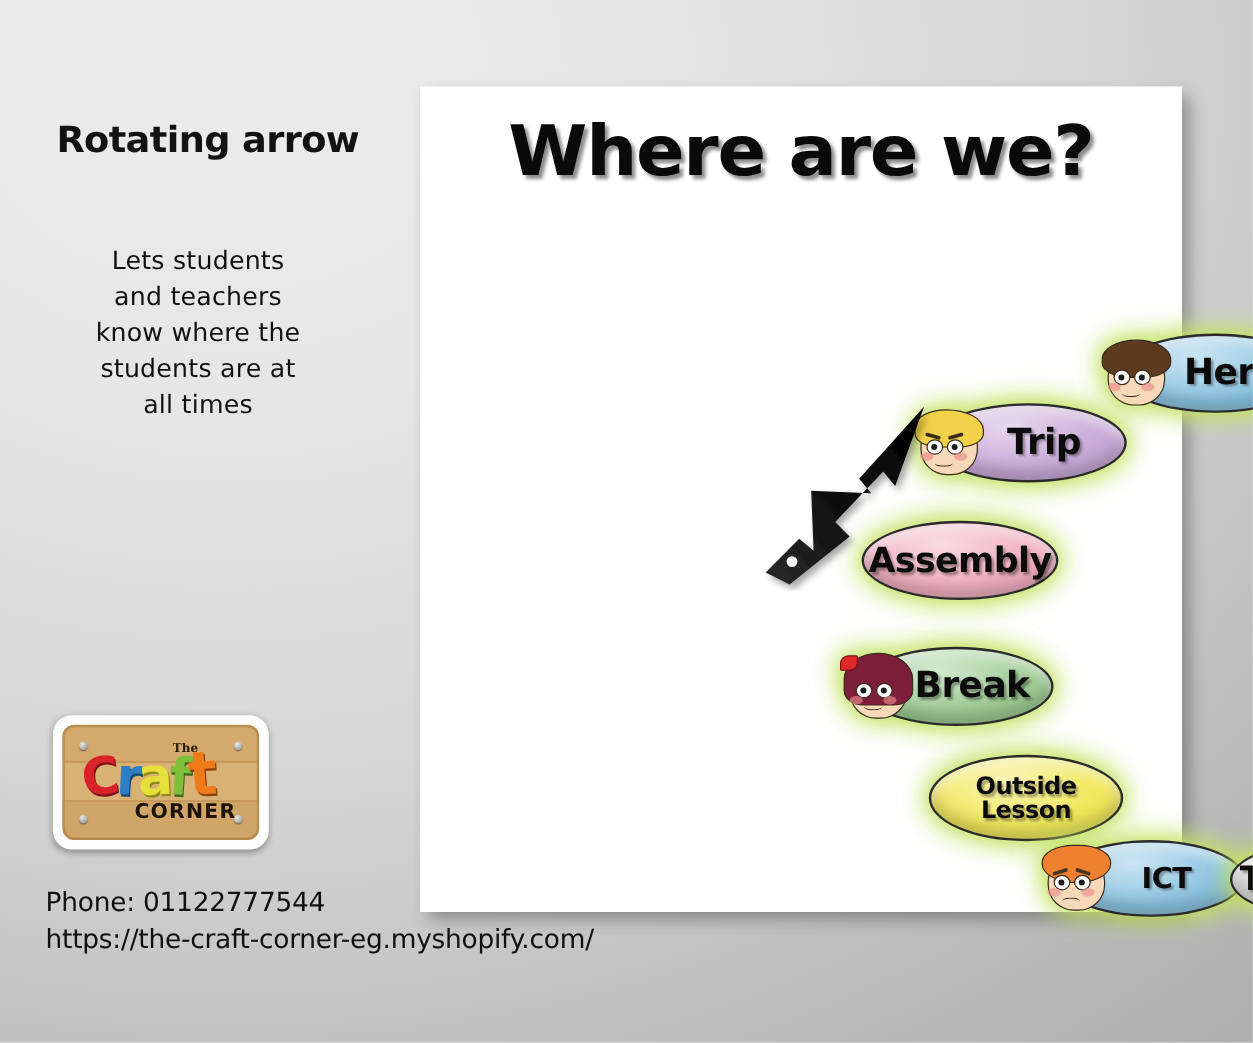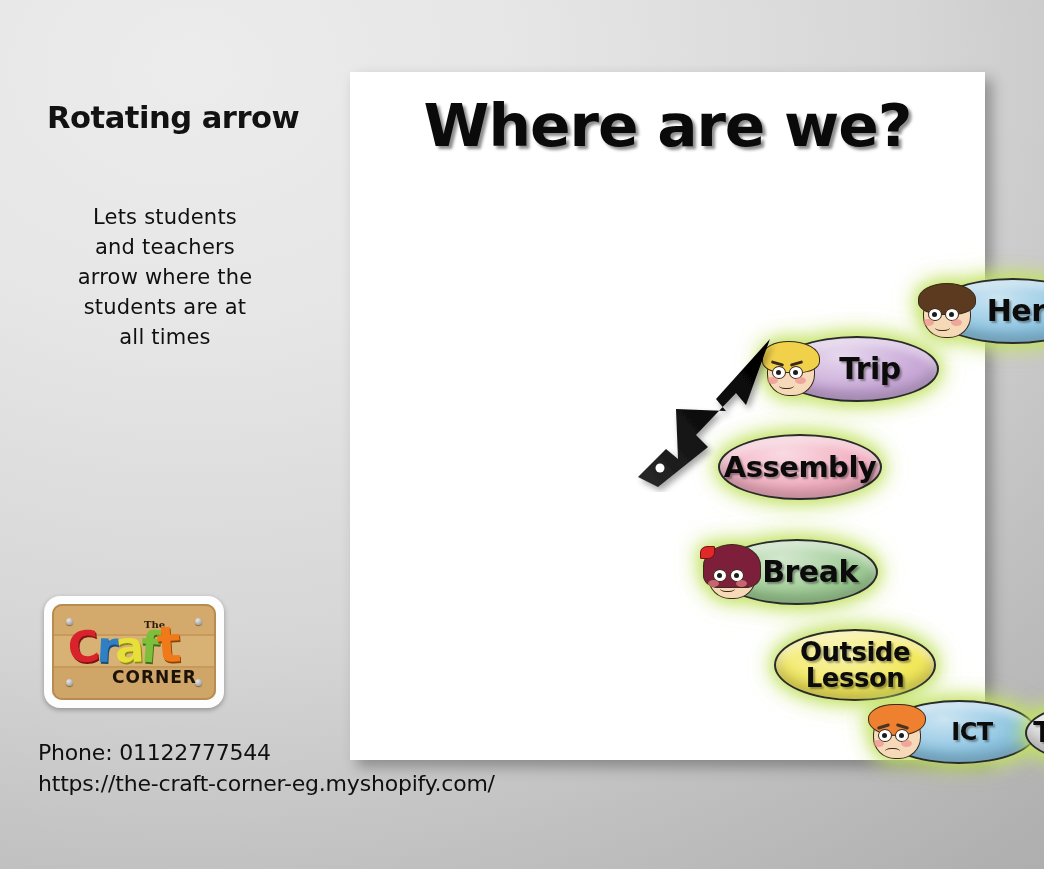--- a/index.html
+++ b/index.html
@@ -293,21 +293,21 @@
 <body>
 
 <div id="page">
 
   <div id="left-panel">
 
     <div id="heading">Rotating arrow</div>
 
     <div id="subtext" style="white-space: pre-line;">Lets students
 and teachers
-arrow where the
+know where the
 students are at
 all times</div>
 
     <div id="logo">
       <div class="sticker"></div>
       <div class="board">
         <div class="screw tl"></div>
         <div class="screw tr"></div>
         <div class="screw bl"></div>
         <div class="screw br"></div>
@@ -375,21 +375,21 @@
             <div class="bow"></div>
             <div class="eye l"></div>
             <div class="cheek l"></div>
             <div class="eye r"></div>
             <div class="cheek r"></div>
             <div class="mouth"></div>
           </div>
         </div>
         <div class="oval-wrap" style="left: 424px; top: 557px;">
           <div class="oval" style="width: 158px; height: 68px; background: radial-gradient(at 40% 28%, rgba(255, 255, 255, 0.55), rgba(255, 255, 255, 0) 58%), rgb(242, 232, 92);">
-            <div class="label" style="font-size: 26px;">Outside
+            <div class="label" style="font-size: 20px;">Outside
 Lesson</div>
           </div>
         </div>
         <div class="oval-wrap" style="left: 531px; top: 628px;">
           <div class="oval" style="width: 152px; height: 60px; background: radial-gradient(at 40% 28%, rgba(255, 255, 255, 0.55), rgba(255, 255, 255, 0) 58%), rgb(140, 196, 226);">
             <div class="label" style="font-size: 24px; margin-left: 26px;">ICT</div>
           </div>
           <div class="face left sad">
             <div class="head"></div>
             <div class="hair" style="background: rgb(239, 128, 48); border-radius: 50% 50% 55% 55%;"></div>

